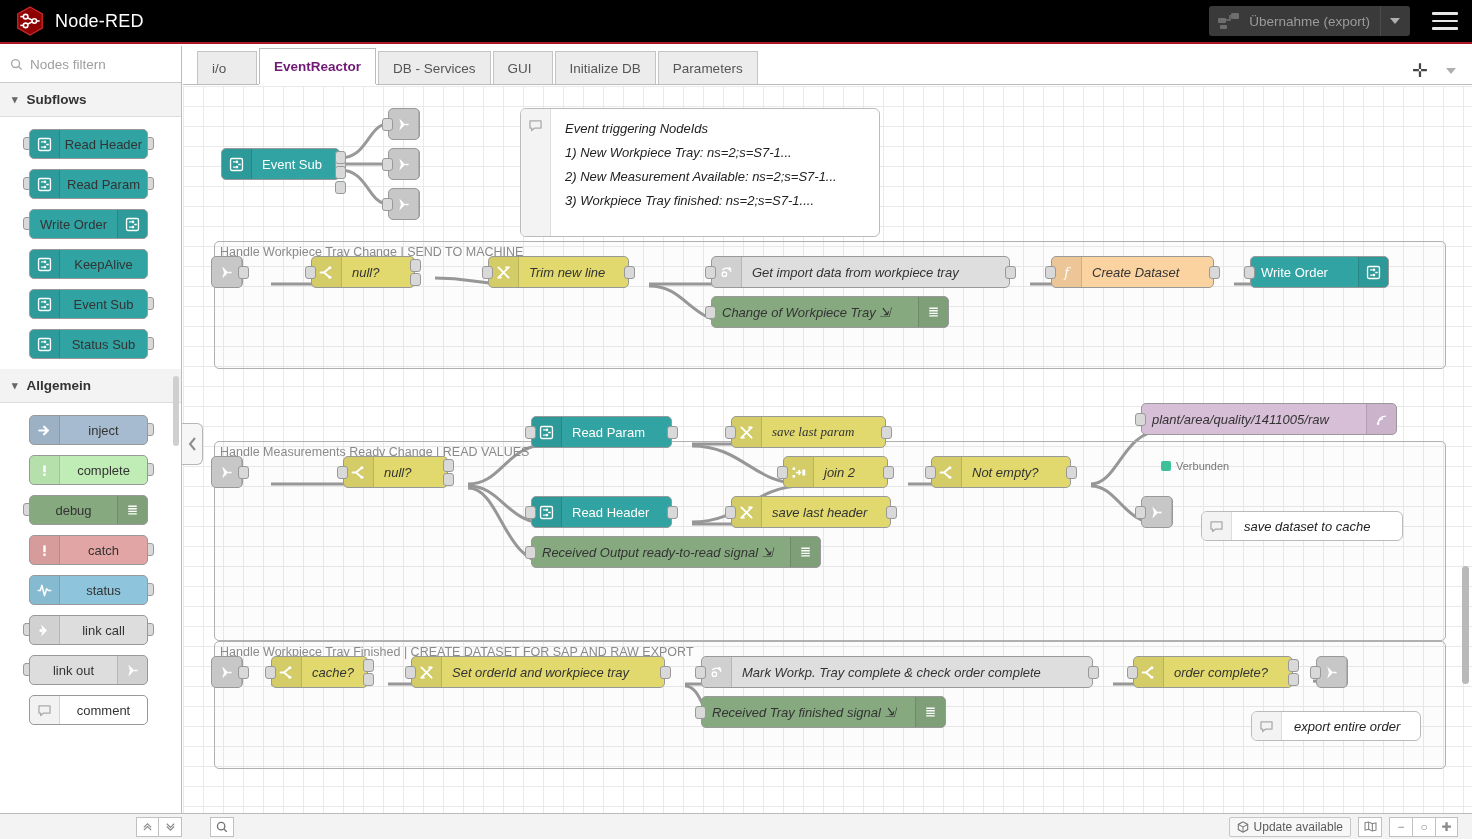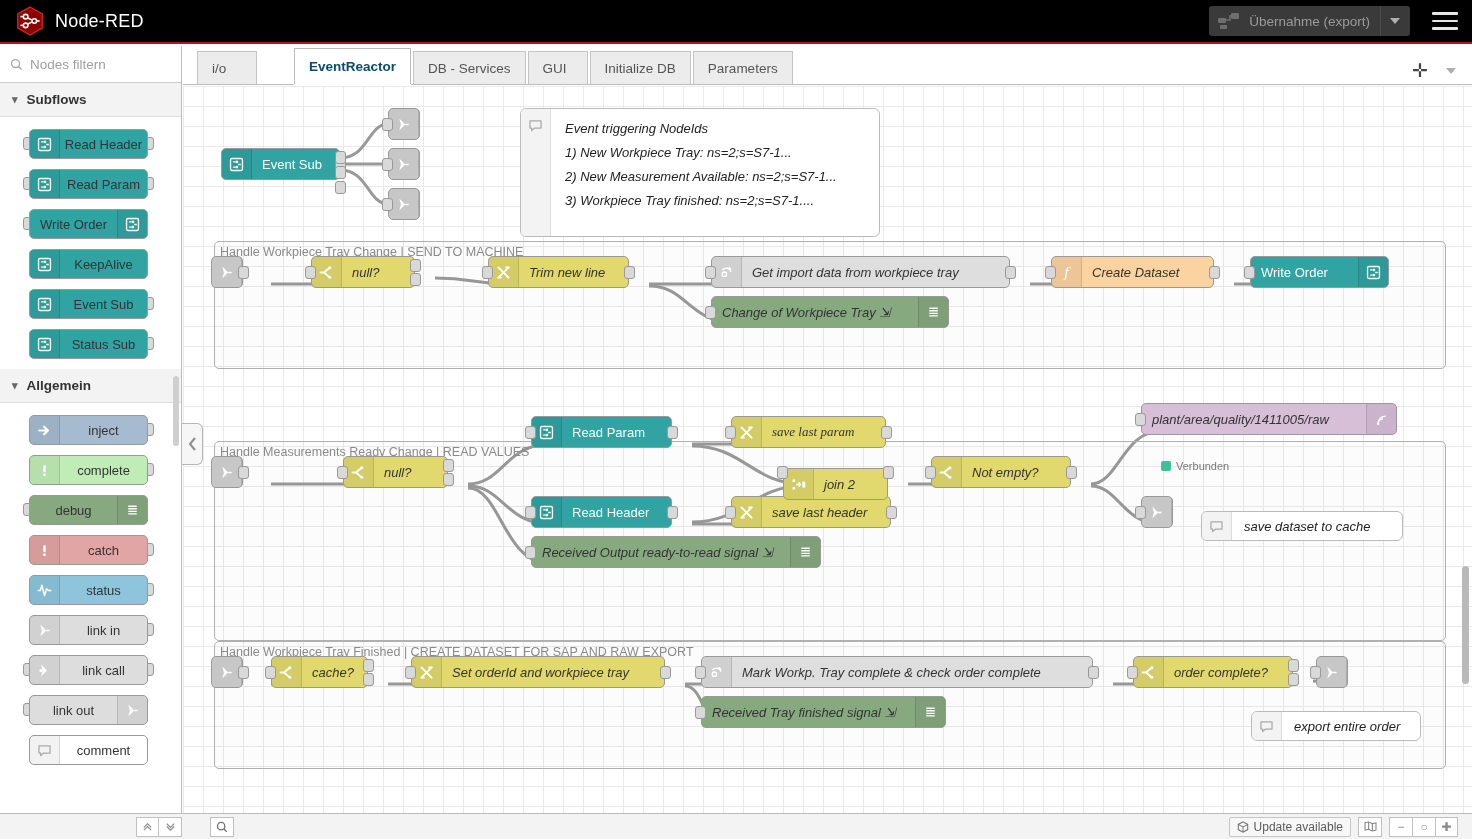--- a/index.html
+++ b/index.html
@@ -103,24 +103,23 @@
     display: flex; align-items: flex-end;
   }
   .tab {
     height: 33px; min-width: 60px; margin-right: 2px;
     background: #ececec; border: 1px solid #c4c4c4; border-bottom: none;
     display: flex; align-items: center; padding: 0 14px;
     font-size: 13.5px; color: #555; white-space: nowrap;
   }
   .tab:first-child { margin-left: 14px; }
   .tab.active {
-    background: #fff; color: #0c4a6e; font-weight: bold; height: 36px;
+    background: #fff; color: #701a75; font-weight: bold; height: 36px;
     border-color: #bbb; position: relative; z-index: 3;
     box-shadow: 0 1px 0 #fff;
-    margin-left: 35px;
   }
   .tab-actions {
     margin-left: auto; display: flex; align-items: center;
     padding: 0 16px 4px 0; gap: 18px;
   }
   .plus-ico { font-size: 19px; color: #444; line-height: 1; }
 
   
   .canvas {
     position: absolute; top: 86px; left: 183px; width: 1289px; height: 727px;
@@ -417,32 +416,20 @@
             <span class="pnode" style="background:#8ec5dd;">
         <span class="pico ">
                 <svg width="17" height="17" viewBox="0 0 20 20">
                   <path d="M2 10 H5 L7 4 L10 16 L12.5 8 L14.5 10 H18" stroke="#fff" stroke-width="1.8" fill="none" stroke-linejoin="round"></path>
                 </svg>
               </span>
               <span class="lbl">status</span>
       </span>
           </div>
           <div class="pnode-row">
-            <span class="port out"></span>
-            <span class="pnode" style="background:#dddddd;">
-        <span class="pico ">
-                <svg width="17" height="17" viewBox="0 0 20 20">
-                  <path d="M5 3 L12 10 L5 17 L7 10 Z" fill="#fff"></path>
-                  <path d="M12 10 H16" stroke="#fff" stroke-width="2"></path>
-                </svg>
-              </span>
-              <span class="lbl">link in</span>
-      </span>
-          </div>
-          <div class="pnode-row">
             <span class="port in"></span>
             <span class="port out"></span>
             <span class="pnode" style="background:#dddddd;">
         <span class="pico ">
                 <svg width="17" height="17" viewBox="0 0 20 20">
                   <path d="M6 3 L13 10 L6 17 L8 10 Z" fill="#fff"></path>
                   <circle cx="6" cy="10" r="2" fill="#fff"></circle>
                 </svg>
               </span>
               <span class="lbl">link call</span>
@@ -740,21 +727,21 @@
           <span class="nico ">
             <svg width="17" height="17" viewBox="0 0 20 20">
               <path d="M4 4 L16 16 M16 4 L4 16" stroke="#fff" stroke-width="2.2" stroke-linecap="round"></path>
                 <path d="M4 16 L7 16 M13 4 L16 4" stroke="#fff" stroke-width="2.2" stroke-linecap="round"></path>
             </svg>
           </span>
           <span class="nlabel " style="color:#333">save last header</span>
         </div>
         <span class="nport" style="left: 542px; top: 420px;"></span>
         <span class="nport" style="left: 703px; top: 420px;"></span>
-        <div class="node" style="left: 600px; top: 370px; width: 105px; background: rgb(226, 217, 110); margin-top: 12px;">
+        <div class="node" style="left: 600px; top: 370px; width: 105px; background: rgb(226, 217, 110);">
           <span class="nico ">
             <svg width="17" height="17" viewBox="0 0 20 20">
               <rect x="3" y="4" width="3" height="3" fill="#fff"></rect>
               <rect x="3" y="13" width="3" height="3" fill="#fff"></rect>
                 <path d="M7 10 L11 10 M11 7 L11 13" stroke="#fff" stroke-width="1.6"></path>
                 <path d="M10 6.5 L13.5 10 L10 13.5 Z" fill="#fff"></path>
               <rect x="14.5" y="6.5" width="3.5" height="7" fill="#fff"></rect>
             </svg>
           </span>
           <span class="nlabel " style="color:#333">join 2</span>

